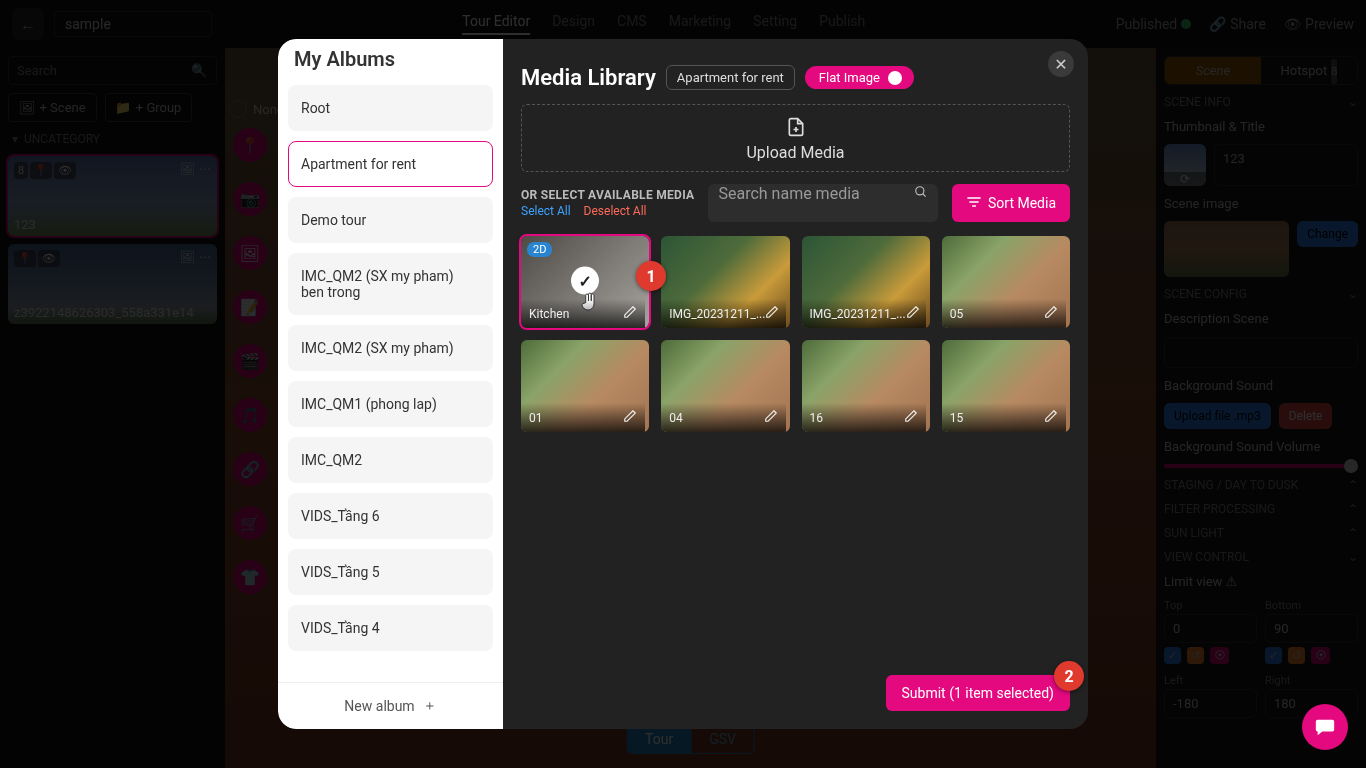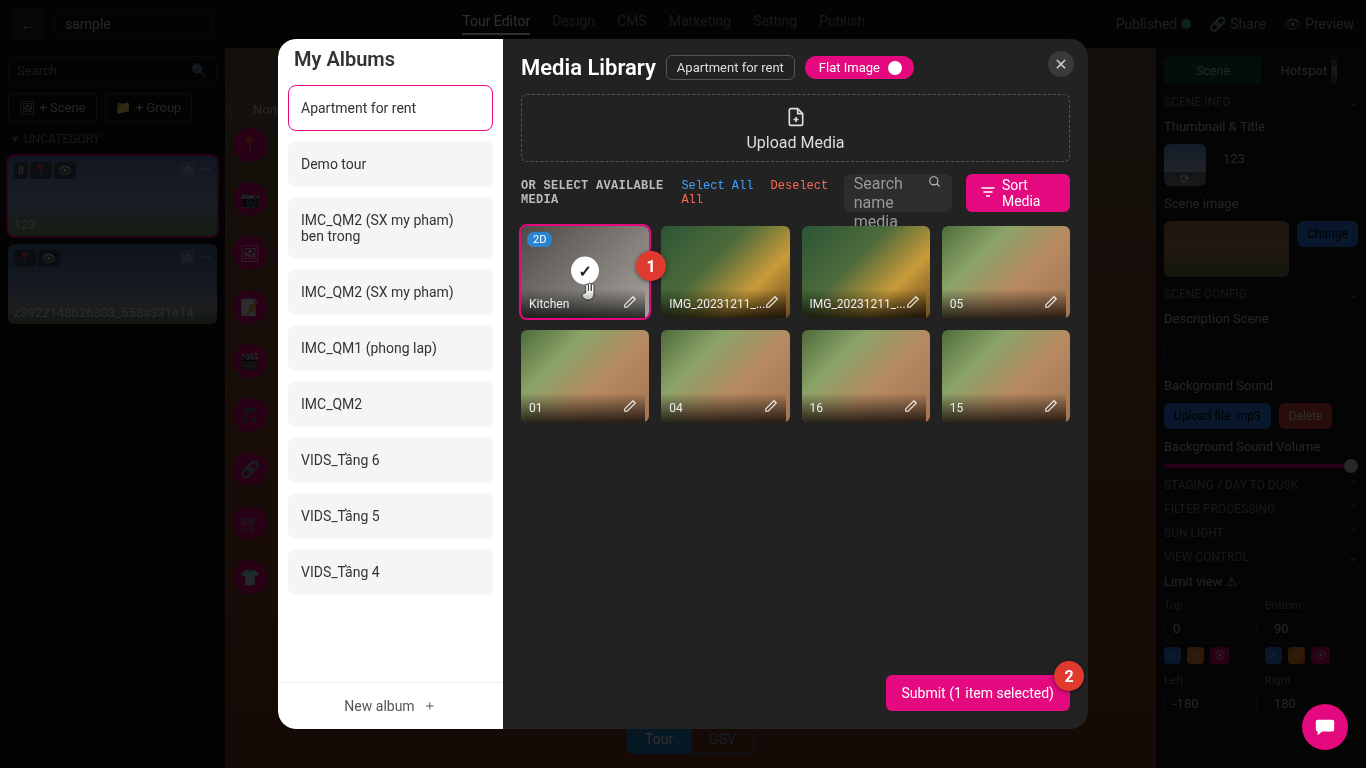--- a/index.html
+++ b/index.html
@@ -62,21 +62,21 @@
 .none-chip .circ{width:18px;height:18px;border:1px solid #888;border-radius:50%;}
 .bottom-tabs{position:absolute;left:50%;transform:translateX(-50%);bottom:14px;border:1px solid #2a85d0;border-radius:6px;display:flex;overflow:hidden;}
 .bottom-tabs span{padding:6px 18px;font-size:14px;}
 .bottom-tabs .act{background:#2a85d0;color:#fff;}
 .bottom-tabs .off{color:#6fa9e4;}
 
 
 .right-panel{width:210px;background:#191919;padding:8px;display:flex;flex-direction:column;gap:10px;font-size:13px;color:#ccc;}
 .seg{display:flex;border-radius:6px;overflow:hidden;border:1px solid #333;}
 .seg span{flex:1;text-align:center;padding:6px 0;}
-.seg .on{background:#14532d;font-style:italic;}
+.seg .on{background:#a16207;font-style:italic;}
 .hotspot-badge{background:#555;border-radius:10px;padding:0 6px;font-size:11px;margin-left:4px;}
 .sec-h{display:flex;justify-content:space-between;align-items:center;color:#888;font-size:12px;}
 .thumb-mini{display:flex;gap:8px;}
 .thumb-mini .m{width:42px;height:42px;border-radius:6px;background:linear-gradient(#6b9be0,#e0e0e0);position:relative;}
 .thumb-mini .m .rfi{position:absolute;inset:auto 0 0 0;text-align:center;font-size:12px;color:#fff;background:#0006;}
 .title-in{flex:1;border:1px solid #333;border-radius:6px;padding:6px 8px;color:#ccc;}
 .scene-img{height:56px;border-radius:6px;background:linear-gradient(#a6765f,#b28557 50%,#6c7f4e);}
 .btn-blue{background:#2f84f6;color:#000000;padding:6px 10px;border-radius:6px;font-size:12px;}
 .btn-red{background:#e84b4b;color:#fff;padding:6px 10px;border-radius:6px;font-size:12px;}
 .slider-line{height:4px;background:#e4097f;border-radius:2px;position:relative;}
@@ -110,33 +110,33 @@
 .albums-h{font-size:20px;font-weight:600;padding:8px 16px 14px;}
 .album-list{flex:1;overflow:hidden;padding:0 10px;display:flex;flex-direction:column;gap:10px;}
 .album-item{
   background:#f5f5f5;border:1px solid transparent;border-radius:8px;
   padding:14px 12px;font-size:14px;color:#333;
 }
 .album-item.selected{background:#fff;border:1px solid #e4097f;}
 .albums-foot{border-top:1px solid #eee;padding:14px;text-align:center;color:#555;font-size:14px;display:flex;justify-content:center;gap:8px;align-items:center;}
 
 
-.library{flex:1;display:flex;flex-direction:column;padding:16px 18px 0;}
+.library{flex:1;display:flex;flex-direction:column;padding:16px 18px 0;margin-top:10px;}
 .lib-head{display:flex;align-items:center;gap:10px;flex-wrap:wrap;}
 .lib-title{font-size:22px;font-weight:600;}
 .pill-outline{border:1px solid #555;border-radius:6px;padding:4px 10px;font-size:13px;color:#ddd;}
 .pill-pink{background:#e4097f;border-radius:14px;padding:4px 12px 4px 14px;font-size:13px;display:flex;align-items:center;gap:8px;}
 .pill-pink .knob{width:14px;height:14px;border-radius:50%;background:#fff;}
 .upload-box{
   margin-top:14px;border:1px dashed #555;border-radius:6px;height:68px;
   display:flex;flex-direction:column;align-items:center;justify-content:center;color:#ddd;gap:4px;
 }
 .upload-box svg{width:20px;height:24px;}
 .sel-row{display:flex;align-items:center;gap:14px;margin-top:12px;}
-.sel-left{display:flex;flex-direction:row;gap:2px;font-size:12px;font-family:Liberation Mono, monospace;}
+.sel-left{display:flex;flex-direction:column;gap:2px;font-size:12px;}
 .sel-title{color:#bbb;font-size:12px;font-weight:700;letter-spacing:.3px;}
 .sel-links span:first-child{color:#3da3ff;margin-right:10px;cursor:pointer;}
 .sel-links span:last-child{color:#ff6a5a;cursor:pointer;}
 .search-media{
   flex:1;background:#2d2d2d;border-radius:6px;display:flex;align-items:flex-start;
   padding:0 10px;height:38px;color:#999;gap:25px;
 }
 .sort-btn{
   background:#e4097f;border-radius:6px;height:38px;padding:0 14px;
   display:flex;align-items:center;gap:6px;font-size:14px;cursor:pointer;
@@ -365,20 +365,21 @@
 
 <div class="overlay">
   <div class="modal">
     <div class="close-x">
       <span>✕</span>
     </div>
 
     <div class="albums">
       <div class="albums-h">My Albums</div>
       <div class="album-list" id="album-list">
+          <div class="album-item">Root</div>
           <div class="album-item selected">Apartment for rent</div>
           <div class="album-item">Demo tour</div>
           <div class="album-item">IMC_QM2 (SX my pham) ben trong</div>
           <div class="album-item">IMC_QM2 (SX my pham)</div>
           <div class="album-item">IMC_QM1 (phong lap)</div>
           <div class="album-item">IMC_QM2</div>
           <div class="album-item">VIDS_Tầng 6</div>
           <div class="album-item">VIDS_Tầng 5</div>
           <div class="album-item">VIDS_Tầng 4</div>
         </div>

